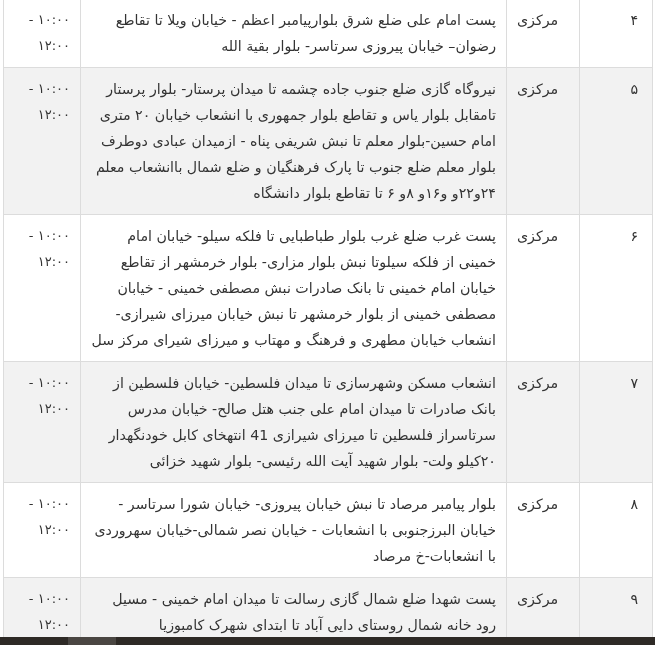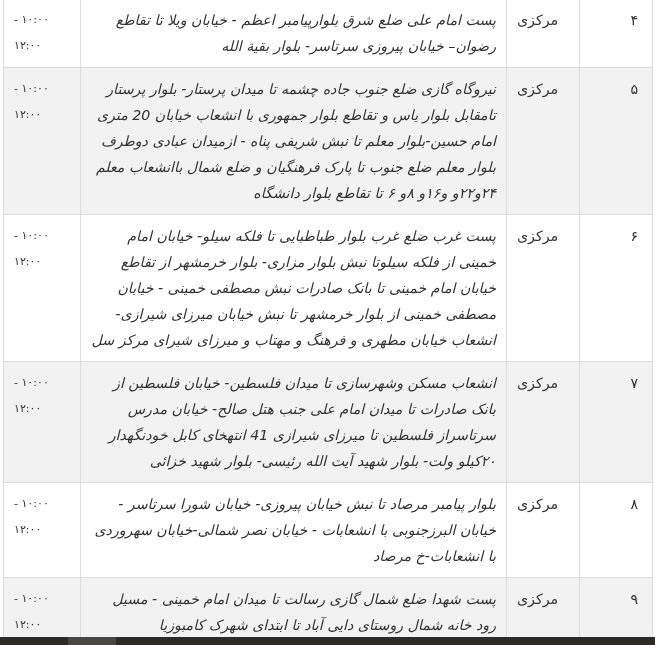--- a/index.html
+++ b/index.html
@@ -19,22 +19,22 @@
     }
     td {
       border: 1px solid #dcdcdc;
       vertical-align: top;
       font-size: 14.2px;
       line-height: 26px;
       padding: 8px 10px 8px 10px;
     }
     td.num { width: 48px; text-align: right; padding-right: 14px; }
     td.region { width: 52px; text-align: left; }
-    td.area { text-align: right; font-style: italic; }
-    td.time { width: 56px; text-align: left; direction: ltr; font-size: 11px; }
+    td.area { text-align: right; }
+    td.time { width: 56px; text-align: right; direction: ltr; font-size: 13px; }
     tr.alt td { background: #f2f2f2; }
     .time span { display: block; white-space: nowrap; }
     .bottom-bar {
       position: absolute; left: 0; right: 0; bottom: 0; height: 8px;
       background: #2e2a26;
     }
     .bottom-bar .seg { position: absolute; top: 0; bottom: 0; left: 68px; width: 48px; background: #4a4642; }
   </style>
 </head>
 <body>
@@ -46,21 +46,21 @@
       <td class="region">مرکزی</td>
       <td class="area">پست امام علی ضلع شرق بلوارپیامبر اعظم - خیابان ویلا تا تقاطع رضوان– خیابان پیروزی سرتاسر- بلوار بقیة الله</td>
       <td class="time">
         <span>- ۱۰:۰۰</span>
         <span>۱۲:۰۰</span>
       </td>
     </tr>
     <tr class="alt">
       <td class="num">۵</td>
       <td class="region">مرکزی</td>
-      <td class="area">نیروگاه گازی ضلع جنوب جاده چشمه تا میدان پرستار- بلوار پرستار تامقابل بلوار یاس و تقاطع بلوار جمهوری با انشعاب خیابان 20 متری امام حسین-بلوار معلم تا نبش شریفی پناه - ازمیدان عبادی دوطرف بلوار معلم ضلع جنوب تا پارک فرهنگیان و ضلع شمال باانشعاب معلم ۲۴و۲۲و و۱۶و ۸و ۶ تا تقاطع بلوار دانشگاه</td>
+      <td class="area">نیروگاه گازی ضلع جنوب جاده چشمه تا میدان پرستار- بلوار پرستار تامقابل بلوار یاس و تقاطع بلوار جمهوری با انشعاب خیابان ۲۰ متری امام حسین-بلوار معلم تا نبش شریفی پناه - ازمیدان عبادی دوطرف بلوار معلم ضلع جنوب تا پارک فرهنگیان و ضلع شمال باانشعاب معلم ۲۴و۲۲و و۱۶و ۸و ۶ تا تقاطع بلوار دانشگاه</td>
       <td class="time">
         <span>- ۱۰:۰۰</span>
         <span>۱۲:۰۰</span>
       </td>
     </tr>
     <tr>
       <td class="num">۶</td>
       <td class="region">مرکزی</td>
       <td class="area">پست غرب ضلع غرب بلوار طباطبایی تا فلکه سیلو- خیابان امام خمینی از فلکه سیلوتا نبش بلوار مزاری- بلوار خرمشهر از تقاطع خیابان امام خمینی تا بانک صادرات نبش مصطفی خمینی - خیابان مصطفی خمینی از بلوار خرمشهر تا نبش خیابان میرزای شیرازی-انشعاب خیابان مطهری و فرهنگ و مهتاب و میرزای شیرای مرکز سل</td>
       <td class="time">

